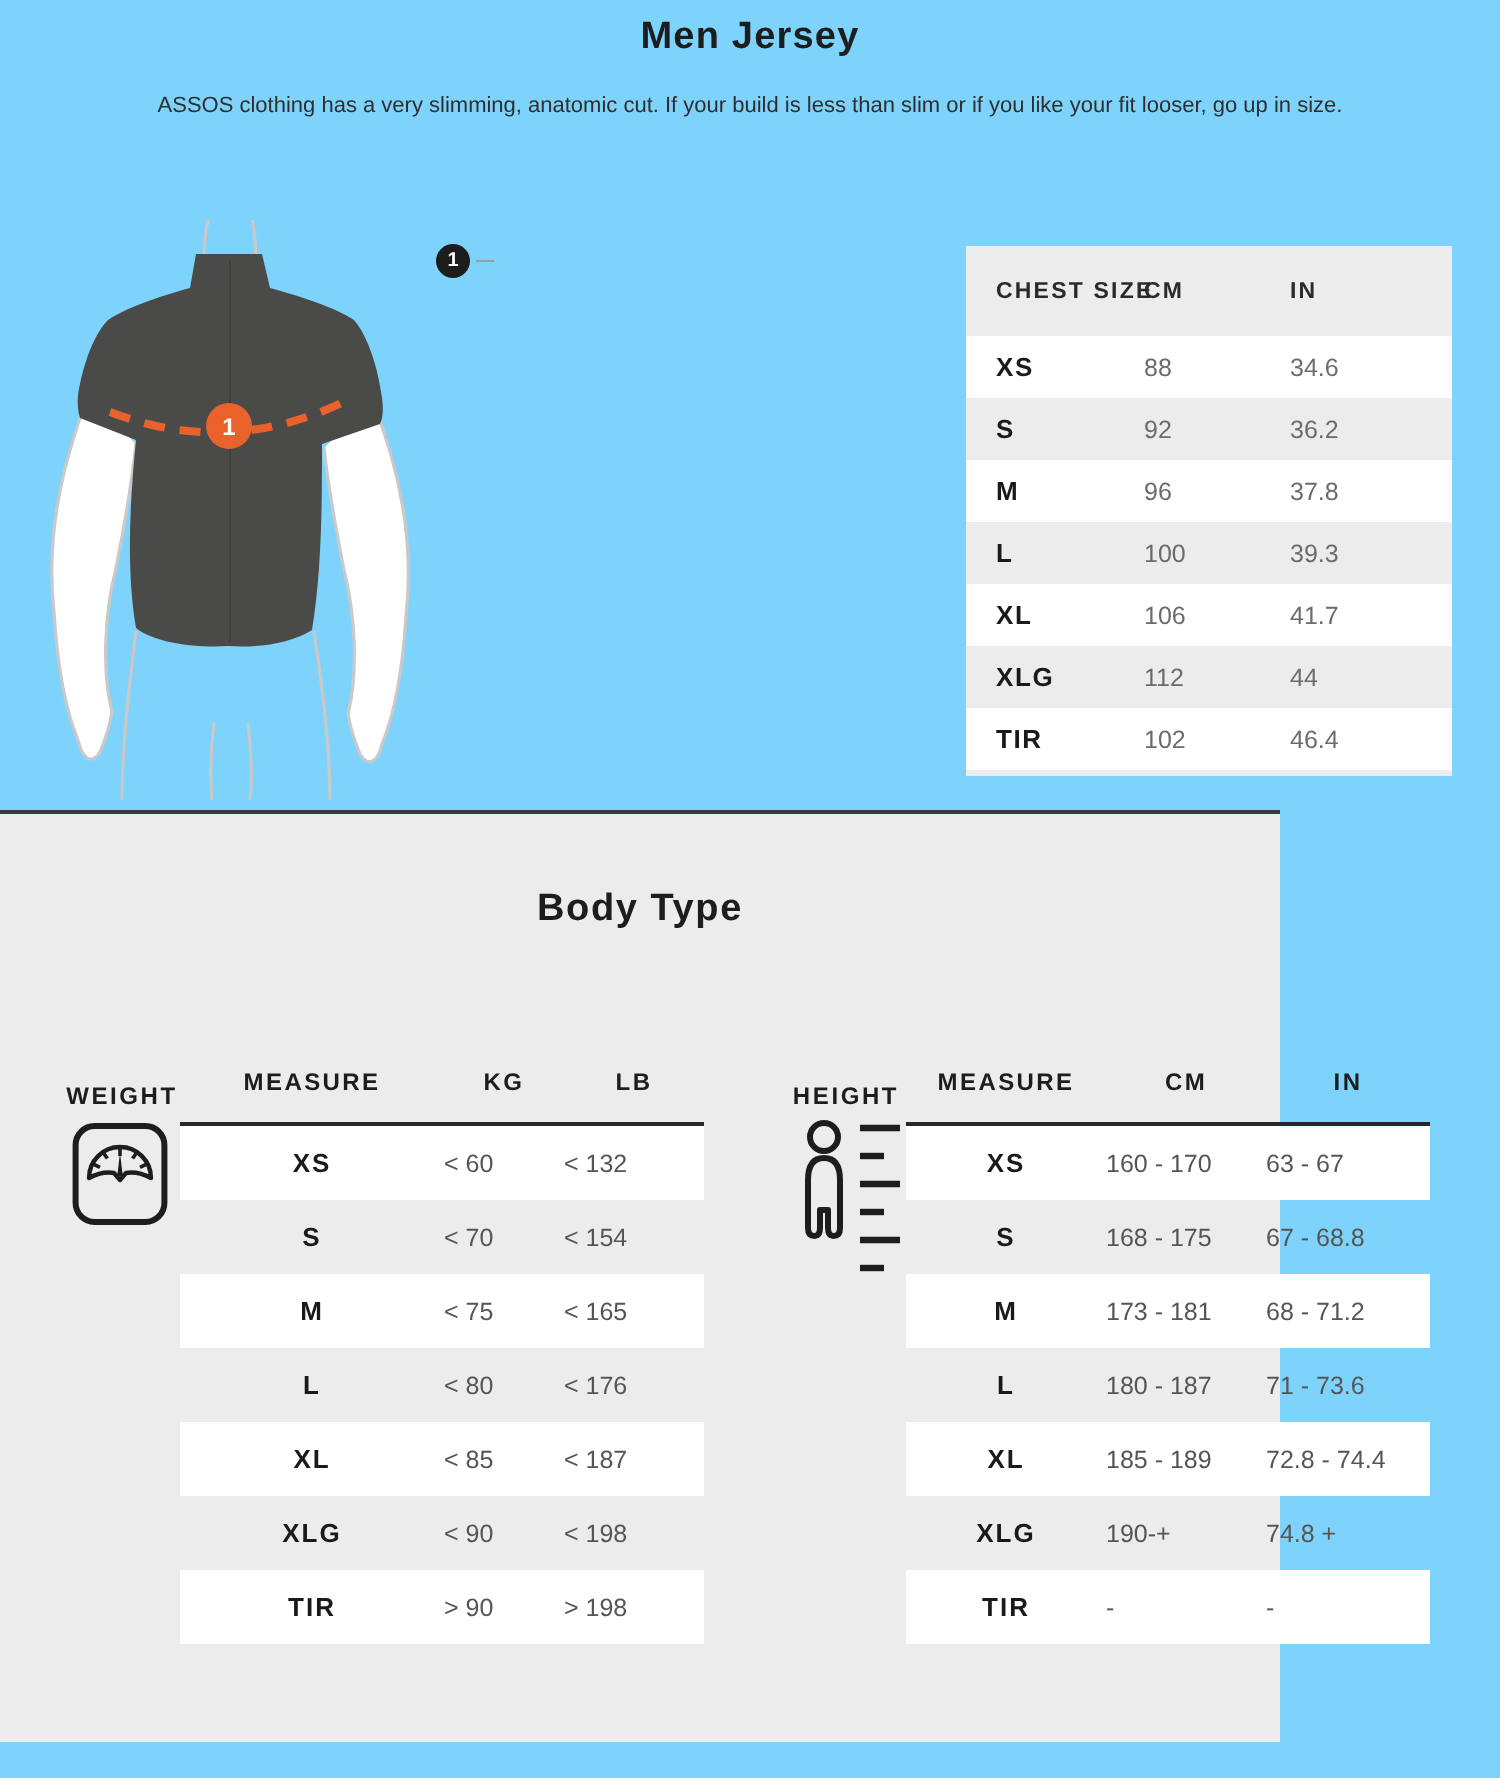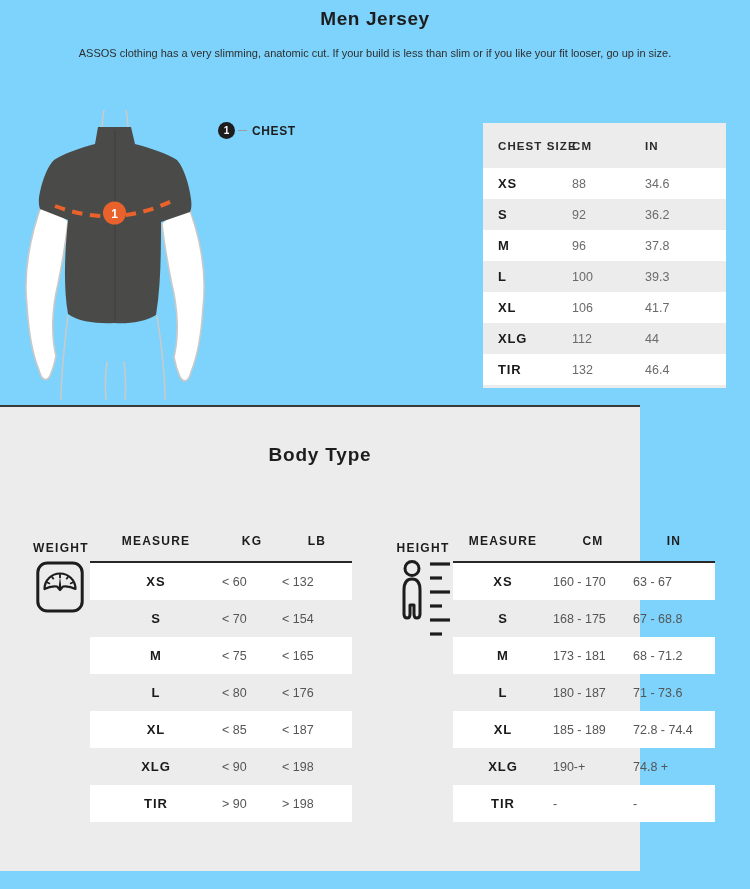--- a/index.html
+++ b/index.html
@@ -101,21 +101,20 @@
 
       <path d="M45,96 Q105,119 164,90" fill="none" stroke="#e9622b" stroke-width="4" stroke-dasharray="10.5 7.5"></path>
       <circle cx="104.5" cy="103" r="11.5" fill="#e9622b"></circle>
       <text x="104.5" y="107.5" text-anchor="middle" font-size="12" font-weight="bold" fill="#ffffff">1</text>
     </svg>
 
     <div class="annotation">
       <span class="badge">1</span>
       <span class="badge-dash"></span>
       <div>
-        <div class="ann-title">CHEST</div>
       </div>
     </div>
 
     <div class="chest-table">
       <div class="ct-header">
         <span class="ct-c1">CHEST SIZE</span>
         <span class="ct-c2">CM</span>
         <span class="ct-c3">IN</span>
       </div>
       <div class="ct-body">
@@ -144,21 +143,21 @@
           <span class="ct-c2 ct-val">106</span>
           <span class="ct-c3 ct-val">41.7</span>
         </div>
         <div class="ct-row">
           <span class="ct-c1 ct-size">XLG</span>
           <span class="ct-c2 ct-val">112</span>
           <span class="ct-c3 ct-val">44</span>
         </div>
         <div class="ct-row">
           <span class="ct-c1 ct-size">TIR</span>
-          <span class="ct-c2 ct-val">132</span>
+          <span class="ct-c2 ct-val">102</span>
           <span class="ct-c3 ct-val">46.4</span>
         </div>
       </div>
     </div>
   </div>
 
   <div class="bodytype">
     <h2>Body Type</h2>
 
     <div class="col-label w-label">WEIGHT</div>

